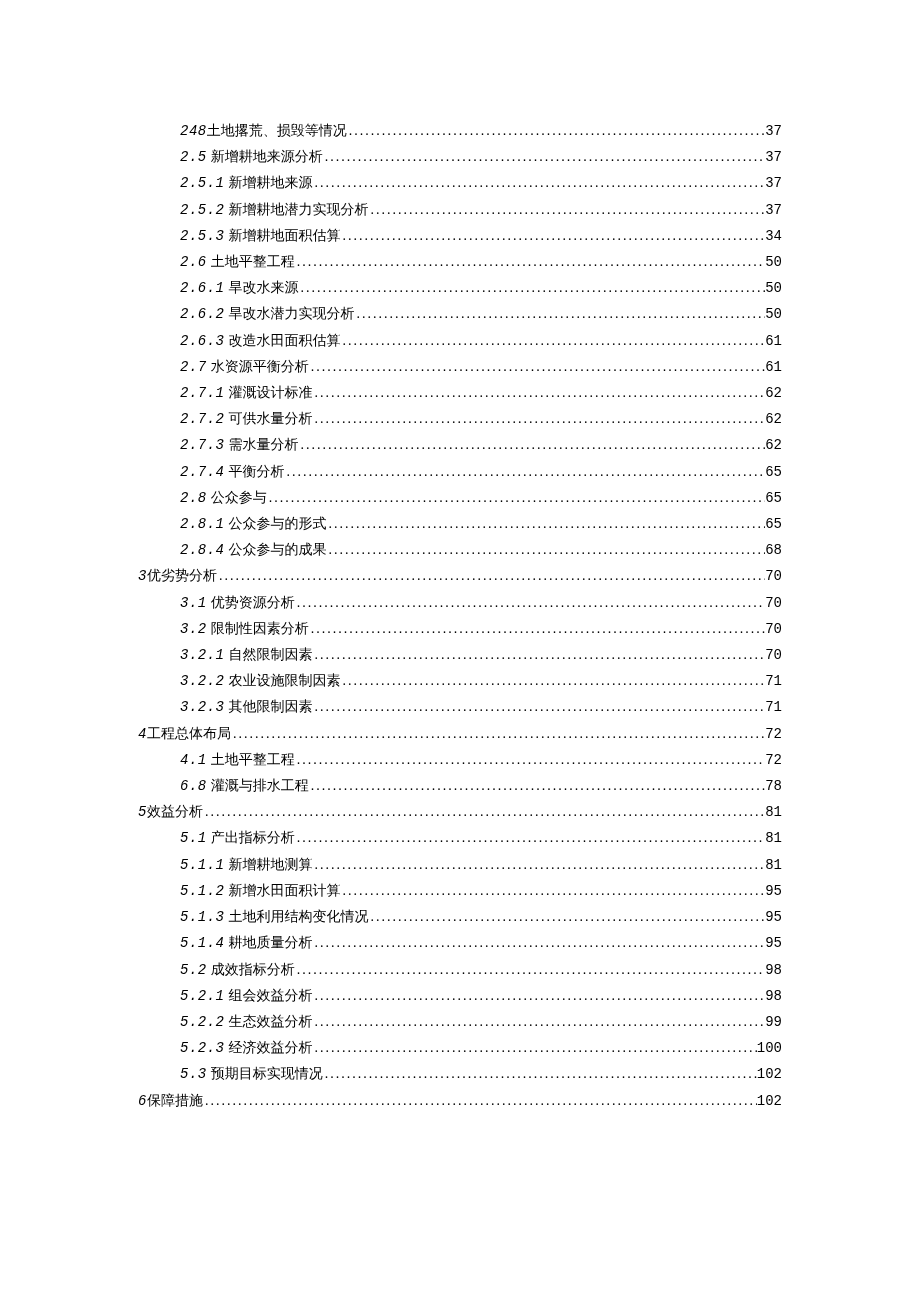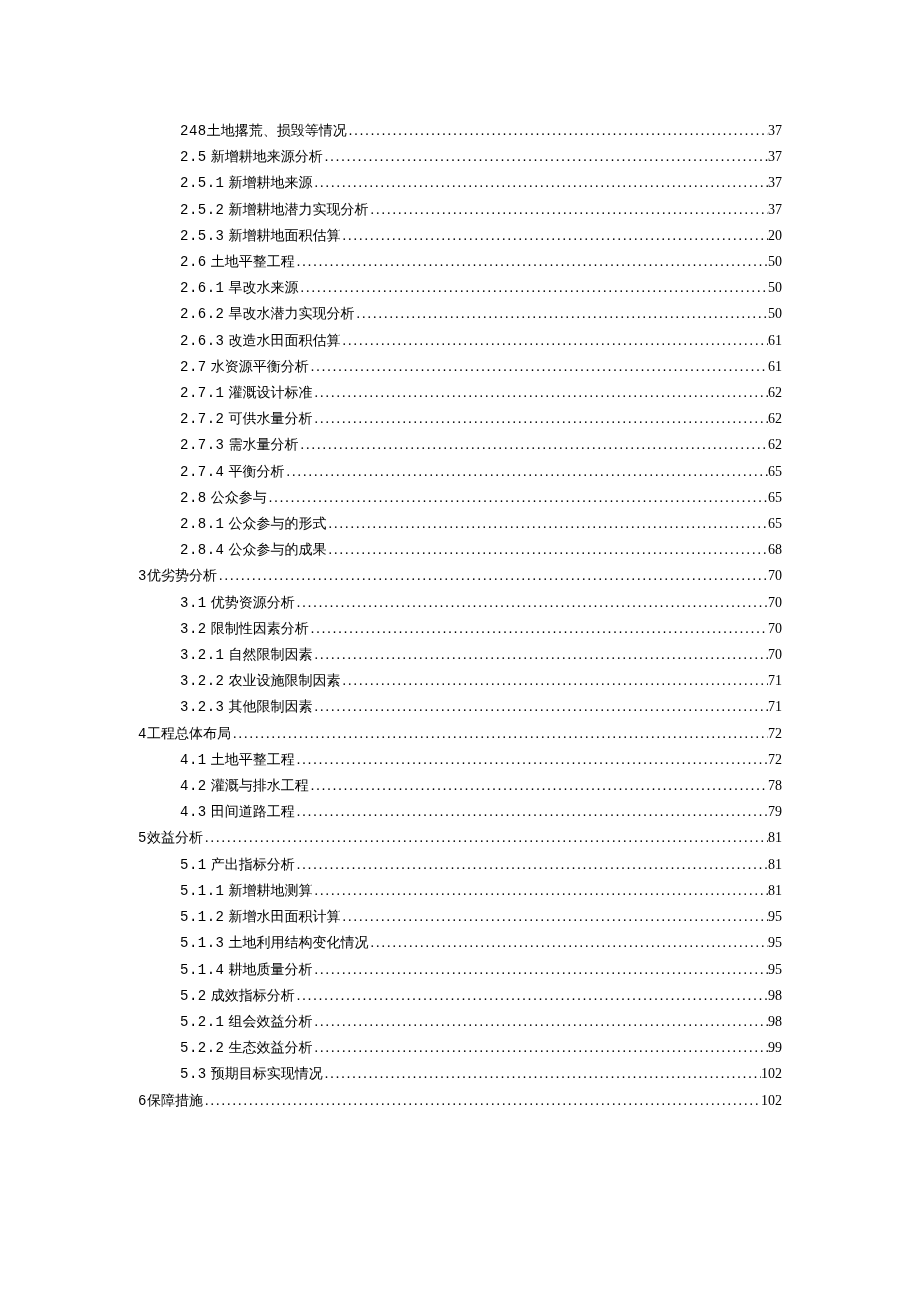--- a/index.html
+++ b/index.html
@@ -18,40 +18,41 @@
     white-space: nowrap;
     line-height: 25.2px;
     font-size: 14px;
   }
   .toc-line.level-0 { padding-left: 0; }
   .toc-line.level-1 { padding-left: 42px; }
   .toc-line.level-2 { padding-left: 42px; }
   .toc-num {
     font-family: "Courier New", monospace;
     letter-spacing: 0.5px;
+    font-style: italic;
   }
   .toc-label {
     padding-left: 4px;
     text-align: center;
   }
   .toc-label.nopad {
     padding-left: 0;
   }
   .toc-dots {
     flex: 1 1 auto;
     overflow: hidden;
     letter-spacing: 2px;
     color: #000000;
     padding: 0 2px;
   }
   .toc-dots::after {
     content: "..................................................................................................................................................................";
   }
   .toc-page {
-    font-family: Liberation Serif, serif;
+    font-family: Liberation Mono, monospace;
   }
 </style>
 </head>
 <body>
 
 <div id="toc-container">
     <div class="toc-line level-1">
       <span class="toc-num">248</span>
       <span class="toc-label nopad">土地撂荒、损毁等情况</span>
       <span class="toc-dots"></span>
@@ -72,21 +73,21 @@
     <div class="toc-line level-2">
       <span class="toc-num">2.5.2</span>
       <span class="toc-label">新增耕地潜力实现分析</span>
       <span class="toc-dots"></span>
       <span class="toc-page">37</span>
     </div>
     <div class="toc-line level-2">
       <span class="toc-num">2.5.3</span>
       <span class="toc-label">新增耕地面积估算</span>
       <span class="toc-dots"></span>
-      <span class="toc-page">20</span>
+      <span class="toc-page">34</span>
     </div>
     <div class="toc-line level-1">
       <span class="toc-num">2.6</span>
       <span class="toc-label">土地平整工程</span>
       <span class="toc-dots"></span>
       <span class="toc-page">50</span>
     </div>
     <div class="toc-line level-2">
       <span class="toc-num">2.6.1</span>
       <span class="toc-label">旱改水来源</span>
@@ -195,30 +196,24 @@
       <span class="toc-dots"></span>
       <span class="toc-page">72</span>
     </div>
     <div class="toc-line level-1">
       <span class="toc-num">4.1</span>
       <span class="toc-label">土地平整工程</span>
       <span class="toc-dots"></span>
       <span class="toc-page">72</span>
     </div>
     <div class="toc-line level-1">
-      <span class="toc-num">4.2</span>
+      <span class="toc-num">6.8</span>
       <span class="toc-label">灌溉与排水工程</span>
       <span class="toc-dots"></span>
       <span class="toc-page">78</span>
-    </div>
-    <div class="toc-line level-1">
-      <span class="toc-num">4.3</span>
-      <span class="toc-label">田间道路工程</span>
-      <span class="toc-dots"></span>
-      <span class="toc-page">79</span>
     </div>
     <div class="toc-line level-0">
       <span class="toc-num">5</span>
       <span class="toc-label nopad">效益分析</span>
       <span class="toc-dots"></span>
       <span class="toc-page">81</span>
     </div>
     <div class="toc-line level-1">
       <span class="toc-num">5.1</span>
       <span class="toc-label">产出指标分析</span>
@@ -259,20 +254,26 @@
       <span class="toc-num">5.2.1</span>
       <span class="toc-label">组会效益分析</span>
       <span class="toc-dots"></span>
       <span class="toc-page">98</span>
     </div>
     <div class="toc-line level-2">
       <span class="toc-num">5.2.2</span>
       <span class="toc-label">生态效益分析</span>
       <span class="toc-dots"></span>
       <span class="toc-page">99</span>
+    </div>
+    <div class="toc-line level-2">
+      <span class="toc-num">5.2.3</span>
+      <span class="toc-label">经济效益分析</span>
+      <span class="toc-dots"></span>
+      <span class="toc-page">100</span>
     </div>
     <div class="toc-line level-1">
       <span class="toc-num">5.3</span>
       <span class="toc-label">预期目标实现情况</span>
       <span class="toc-dots"></span>
       <span class="toc-page">102</span>
     </div>
     <div class="toc-line level-0">
       <span class="toc-num">6</span>
       <span class="toc-label nopad">保障措施</span>

